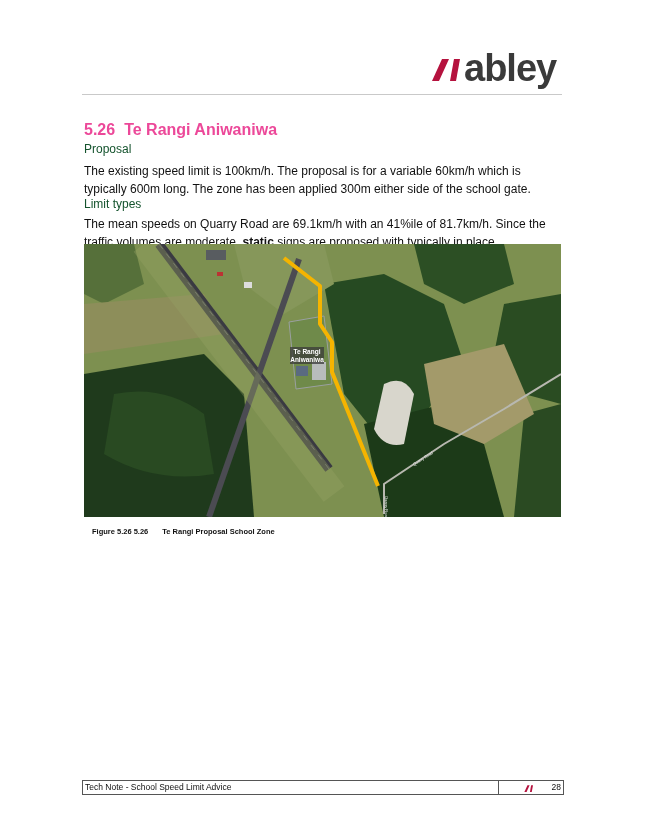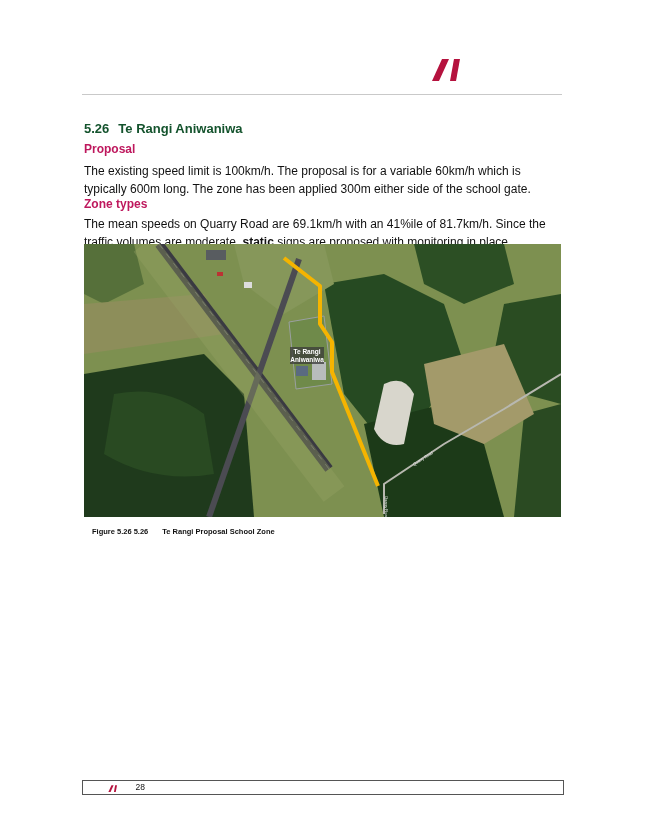--- a/index.html
+++ b/index.html
@@ -3,23 +3,23 @@
 <meta charset="utf-8">
 <style>
   html, body { margin: 0; padding: 0; background: #ffffff; }
   body { width: 645px; height: 834px; position: relative; overflow: hidden;
          font-family: "Liberation Sans", sans-serif; color: #111; }
   .logo { position: absolute; left: 432px; top: 48px; height: 40px; display: flex; align-items: center; }
   .logo .mark { width: 30px; height: 26px; margin-right: 2px; }
   .logo .word { font-family: "Liberation Sans", sans-serif; font-weight: bold; font-size: 38px;
                 color: #3a3a3a; letter-spacing: -1px; line-height: 1; }
   .header-rule { position: absolute; left: 82px; top: 94px; width: 480px; height: 1px; background: #c9c9c9; }
-  .h1 { position: absolute; left: 84px; top: 121px; font-weight: bold; font-size: 13px; color: #14532d; }
+  .h1 { position: absolute; left: 84px; top: 121px; font-weight: bold; font-size: 16px; color: #ec4899; }
   .h1 .num { margin-right: 9px; }
-  .h2 { position: absolute; left: 84px; font-weight: bold; font-size: 12px; color: #be185d; }
+  .h2 { position: absolute; left: 84px; font-weight: normal; font-size: 12px; color: #14532d; }
   .para { position: absolute; left: 84px; width: 480px; font-size: 12px; line-height: 18px; color: #111; }
   .para b { font-weight: bold; margin-top: 37px; }
   .map { position: absolute; left: 84px; top: 244px; width: 477px; height: 273px; overflow: hidden; background: #5c7a3a; }
   .map svg { display: block; }
   .caption { position: absolute; left: 84px; top: 527px; font-size: 7.5px; font-weight: bold; color: #111; }
   .caption .fig { margin-right: 14px; padding-left: 8px; }
   .footer { position: absolute; left: 82px; top: 780px; width: 480px; height: 13px; border: 1px solid #555;
             display: flex; font-size: 8.5px; }
   .footer .left { flex: 1; padding-left: 2px; line-height: 13px; border-right: 1px solid #555; }
   .footer .right { width: 62px; text-align: left; padding-right: 2px; line-height: 13px; display: flex;
@@ -29,32 +29,33 @@
   .road-label { font-family: "Liberation Sans", sans-serif; font-size: 4px; fill: #e8e8e8; }
 </style>
 </head>
 <body>
 
 <div class="logo">
   <svg class="mark" viewBox="0 0 30 26">
     <polygon points="0,26 10,4 17,4 7,26" fill="#b5123e"></polygon>
     <polygon points="18,26 22,4 28,4 24,26" fill="#b5123e"></polygon>
   </svg>
+  <span class="word">abley</span>
 </div>
 <div class="header-rule"></div>
 
 <div class="h1">
   <span class="num">5.26</span><span>Te Rangi Aniwaniwa</span>
 </div>
 
 <div class="h2" style="top:142px;">Proposal</div>
 <div class="para" style="top:162px;">The existing speed limit is 100km/h. The proposal is for a variable 60km/h which is typically 600m long. The zone has been applied 300m either side of the school gate.</div>
 
-<div class="h2" style="top:197px;">Zone types</div>
-<div class="para" style="top:215px;"><span>The mean speeds on Quarry Road are 69.1km/h with an 41%ile of 81.7km/h. Since the traffic volumes are moderate, </span><b>static</b><span> signs are proposed with monitoring in place.</span></div>
+<div class="h2" style="top:197px;">Limit types</div>
+<div class="para" style="top:215px;"><span>The mean speeds on Quarry Road are 69.1km/h with an 41%ile of 81.7km/h. Since the traffic volumes are moderate, </span><b>static</b><span> signs are proposed with typically in place.</span></div>
 
 <div class="map">
   <svg width="477" height="273" viewBox="0 0 477 273">
     <defs>
       <radialGradient id="g1" cx="50%" cy="50%" r="60%">
         <stop offset="0" stop-color="#8a9a5a"></stop>
           <stop offset="1" stop-color="#6f8448"></stop>
       </radialGradient>
     </defs>
 
@@ -99,20 +100,21 @@
     <text x="330" y="222" class="road-label" transform="rotate(-33 330 222)">Quarry Road</text>
     <text x="301" y="252" class="road-label" transform="rotate(90 301 252)">Quarry Road</text>
   </svg>
 </div>
 
 <div class="caption">
   <span class="fig">Figure 5.26 5.26</span><span>Te Rangi Proposal School Zone</span>
 </div>
 
 <div class="footer">
+  <div class="left">Tech Note - School Speed Limit Advice</div>
   <div class="right">
     <svg class="minimark" viewBox="0 0 30 26">
       <polygon points="0,26 10,4 17,4 7,26" fill="#b5123e"></polygon>
       <polygon points="18,26 22,4 28,4 24,26" fill="#b5123e"></polygon>
     </svg>
     <span>28</span>
   </div>
 </div>
 
 </body></html>

